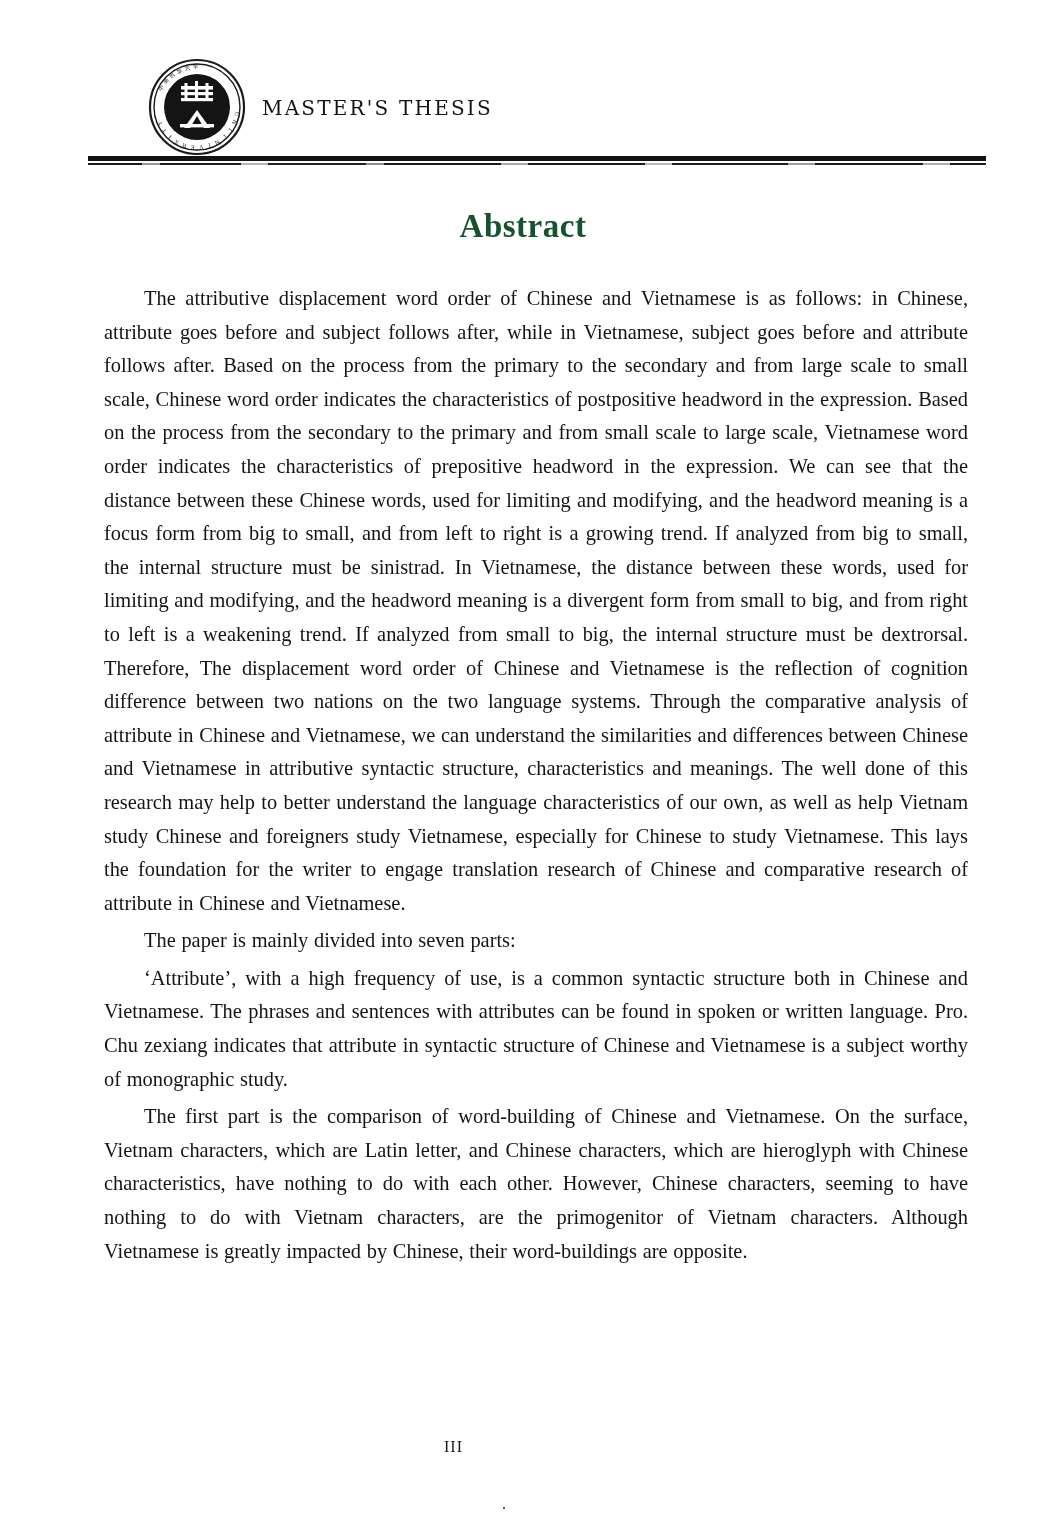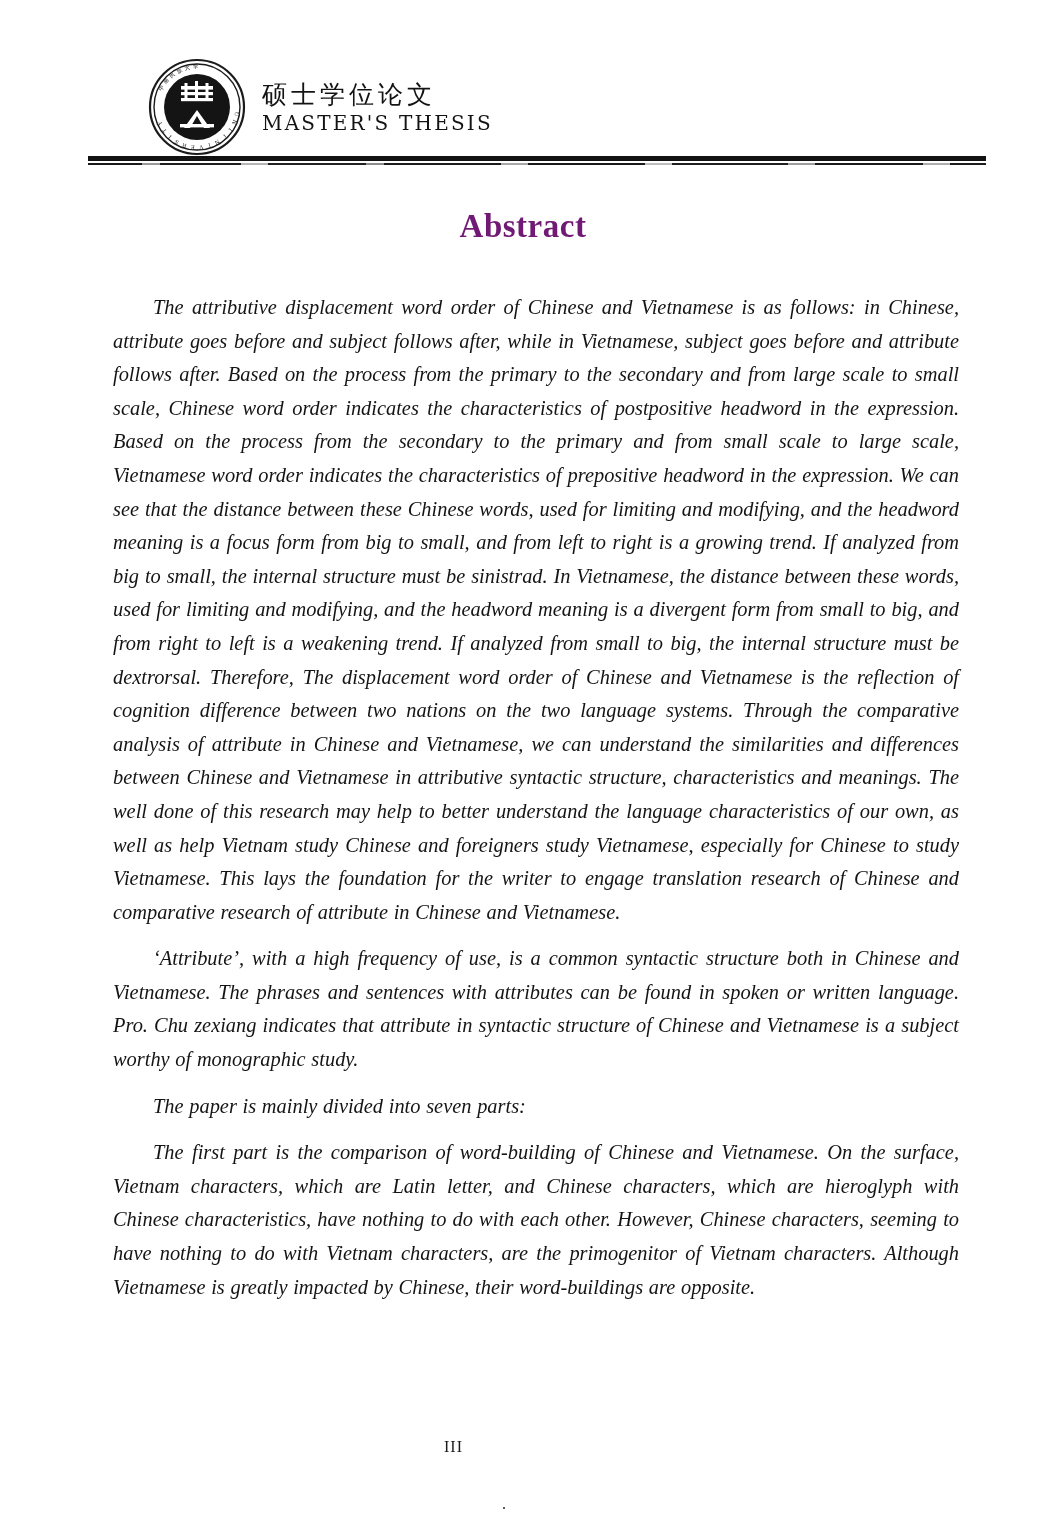--- a/index.html
+++ b/index.html
@@ -85,40 +85,39 @@
   
   .doc-title {
     position: absolute;
     left: 0;
     top: 208px;
     width: 1046px;
     text-align: center;
     font-size: 33px;
     font-weight: bold;
     letter-spacing: 0.5px;
-    color: #701a75;
+    color: #14532d;
   }
 
   
   .body-col {
     position: absolute;
     left: 100px;
     top: 278px;
     width: 872px;
   }
   .body-col p {
-    margin: 13px;
+    margin: 4px;
     text-align: justify;
     text-justify: inter-word;
     text-indent: 40px;
     font-size: 20.4px;
     line-height: 33.6px;
     color: #141414;
     word-spacing: 0.6px;
-    font-style: italic;
   }
 
   
   .folio {
     position: absolute;
     left: 0;
     top: 1438px;
     width: 907px;
     text-align: center;
     font-size: 16px;
@@ -172,35 +171,34 @@
           <rect x="36.5" y="25" width="3" height="17"></rect>
           <rect x="47" y="23" width="3" height="19"></rect>
           <rect x="57.5" y="25" width="3" height="17"></rect>
           <rect x="33" y="40" width="32" height="3.2"></rect>
           <polygon points="49,52 36,70 42,70 49,58 56,70 62,70"></polygon>
           <rect x="32" y="66" width="34" height="3.4"></rect>
         </g>
       </svg>
     </div>
     <div class="header-text">
-      <div class="cn-title">硕士学位论文</div>
       <div class="en-title">MASTER'S THESIS</div>
     </div>
   </div>
 
   <div class="rule-wrap">
     <div class="rule-thick"></div>
     <div class="rule-thin"></div>
   </div>
 
   <div class="doc-title">Abstract</div>
 
   <div class="body-col">
     <p>The attributive displacement word order of Chinese and Vietnamese is as follows: in Chinese, attribute goes before and subject follows after, while in Vietnamese, subject goes before and attribute follows after. Based on the process from the primary to the secondary and from large scale to small scale, Chinese word order indicates the characteristics of postpositive headword in the expression. Based on the process from the secondary to the primary and from small scale to large scale, Vietnamese word order indicates the characteristics of prepositive headword in the expression. We can see that the distance between these Chinese words, used for limiting and modifying, and the headword meaning is a focus form from big to small, and from left to right is a growing trend. If analyzed from big to small, the internal structure must be sinistrad. In Vietnamese, the distance between these words, used for limiting and modifying, and the headword meaning is a divergent form from small to big, and from right to left is a weakening trend. If analyzed from small to big, the internal structure must be dextrorsal. Therefore, The displacement word order of Chinese and Vietnamese is the reflection of cognition difference between two nations on the two language systems. Through the comparative analysis of attribute in Chinese and Vietnamese, we can understand the similarities and differences between Chinese and Vietnamese in attributive syntactic structure, characteristics and meanings. The well done of this research may help to better understand the language characteristics of our own, as well as help Vietnam study Chinese and foreigners study Vietnamese, especially for Chinese to study Vietnamese. This lays the foundation for the writer to engage translation research of Chinese and comparative research of attribute in Chinese and Vietnamese.</p>
+    <p>The paper is mainly divided into seven parts:</p>
     <p>‘Attribute’, with a high frequency of use, is a common syntactic structure both in Chinese and Vietnamese. The phrases and sentences with attributes can be found in spoken or written language. Pro. Chu zexiang indicates that attribute in syntactic structure of Chinese and Vietnamese is a subject worthy of monographic study.</p>
-    <p>The paper is mainly divided into seven parts:</p>
     <p>The first part is the comparison of word-building of Chinese and Vietnamese. On the surface, Vietnam characters, which are Latin letter, and Chinese characters, which are hieroglyph with Chinese characteristics, have nothing to do with each other. However, Chinese characters, seeming to have nothing to do with Vietnam characters, are the primogenitor of Vietnam characters. Although Vietnamese is greatly impacted by Chinese, their word-buildings are opposite.</p>
   </div>
 
   <div class="folio">III</div>
   <div class="speck"></div>
 
 </div>
 
 </body></html>

